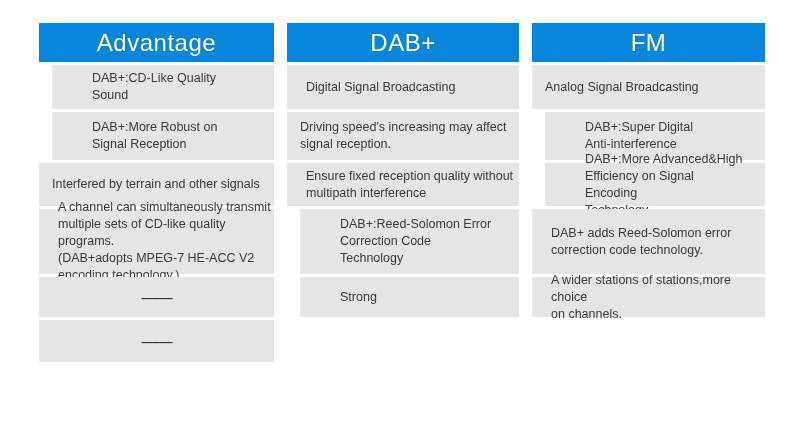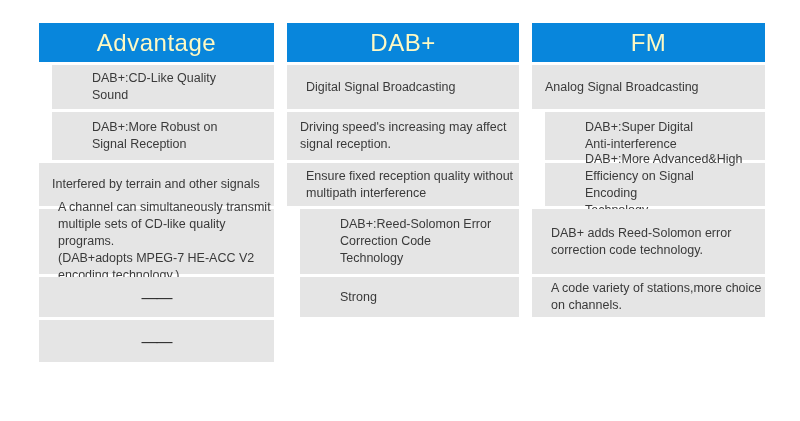--- a/index.html
+++ b/index.html
@@ -89,18 +89,18 @@
 (DAB+adopts MPEG-7 HE-ACC V2
 encoding technology.)</div>
 
     <div class="cell col-a">DAB+:Reed-Solomon Error
 Correction Code Technology</div>
     <div class="cell col-b">DAB+ adds Reed-Solomon error
 correction code technology.</div>
     <div class="cell col-c center">——</div>
 
     <div class="cell col-a">Strong</div>
-    <div class="cell col-b">A code variety of stations,more choice
+    <div class="cell col-b">A wider stations of stations,more choice
 on channels.</div>
     <div class="cell col-c center">——</div>
 
   </div>
 </div>
 
 </body></html>

